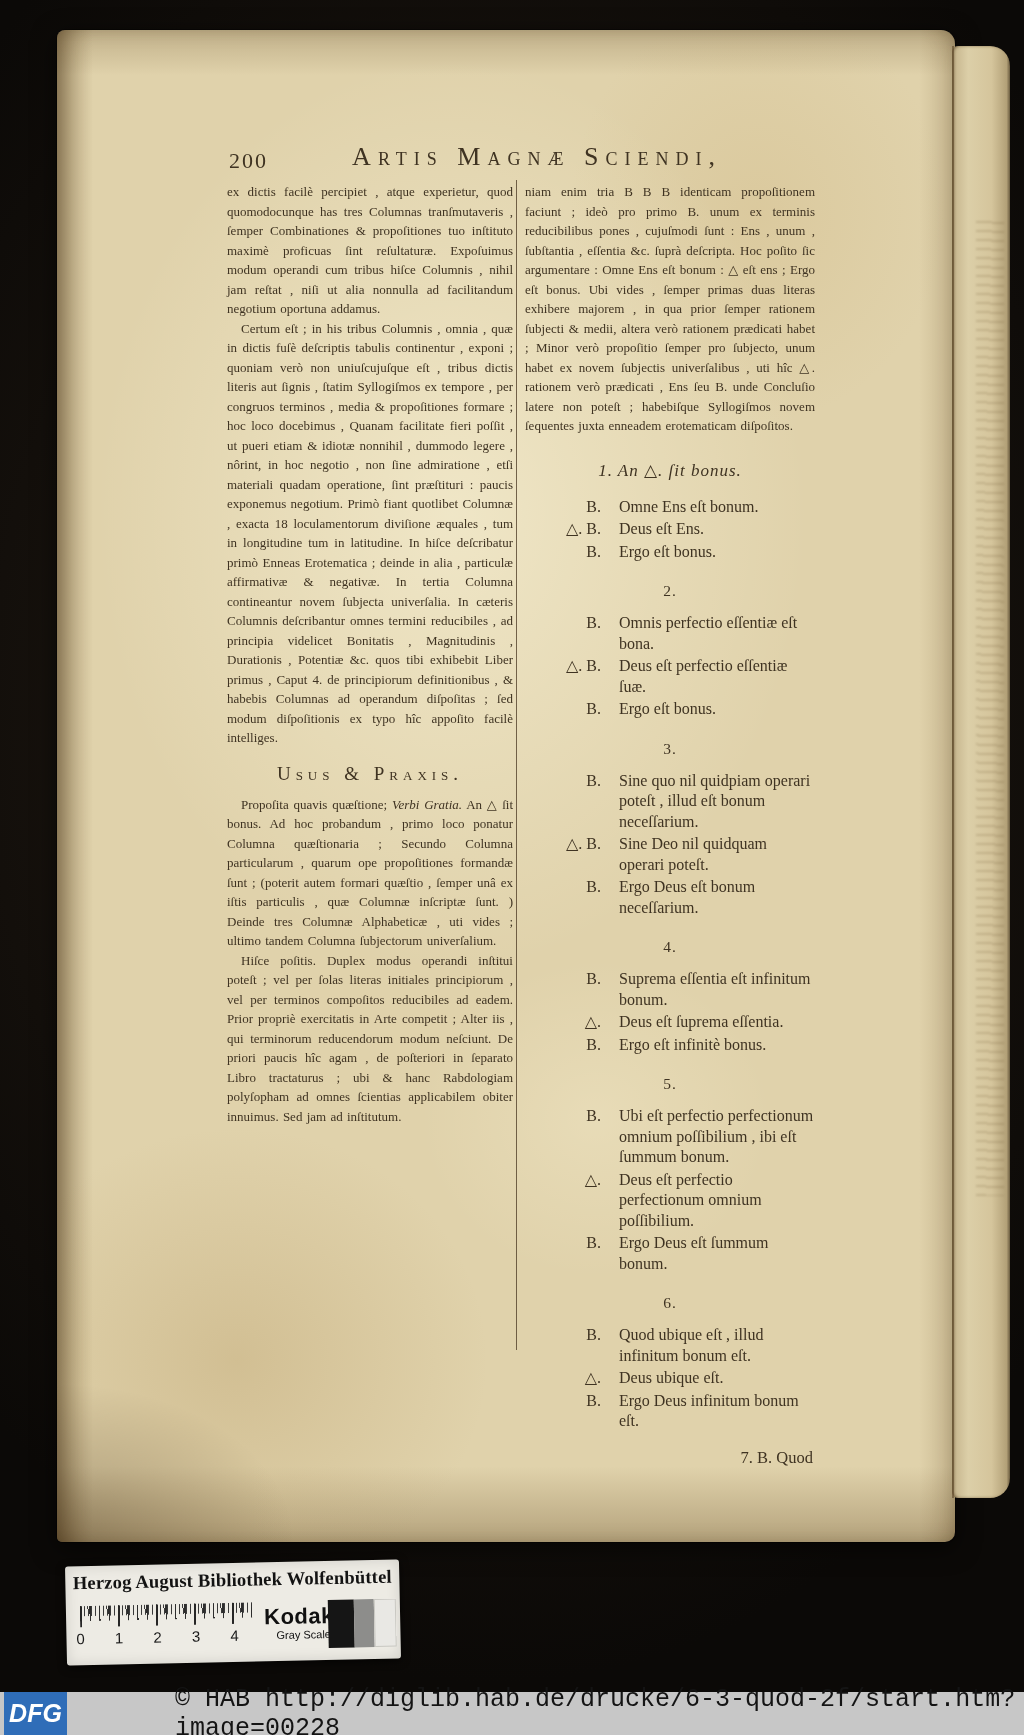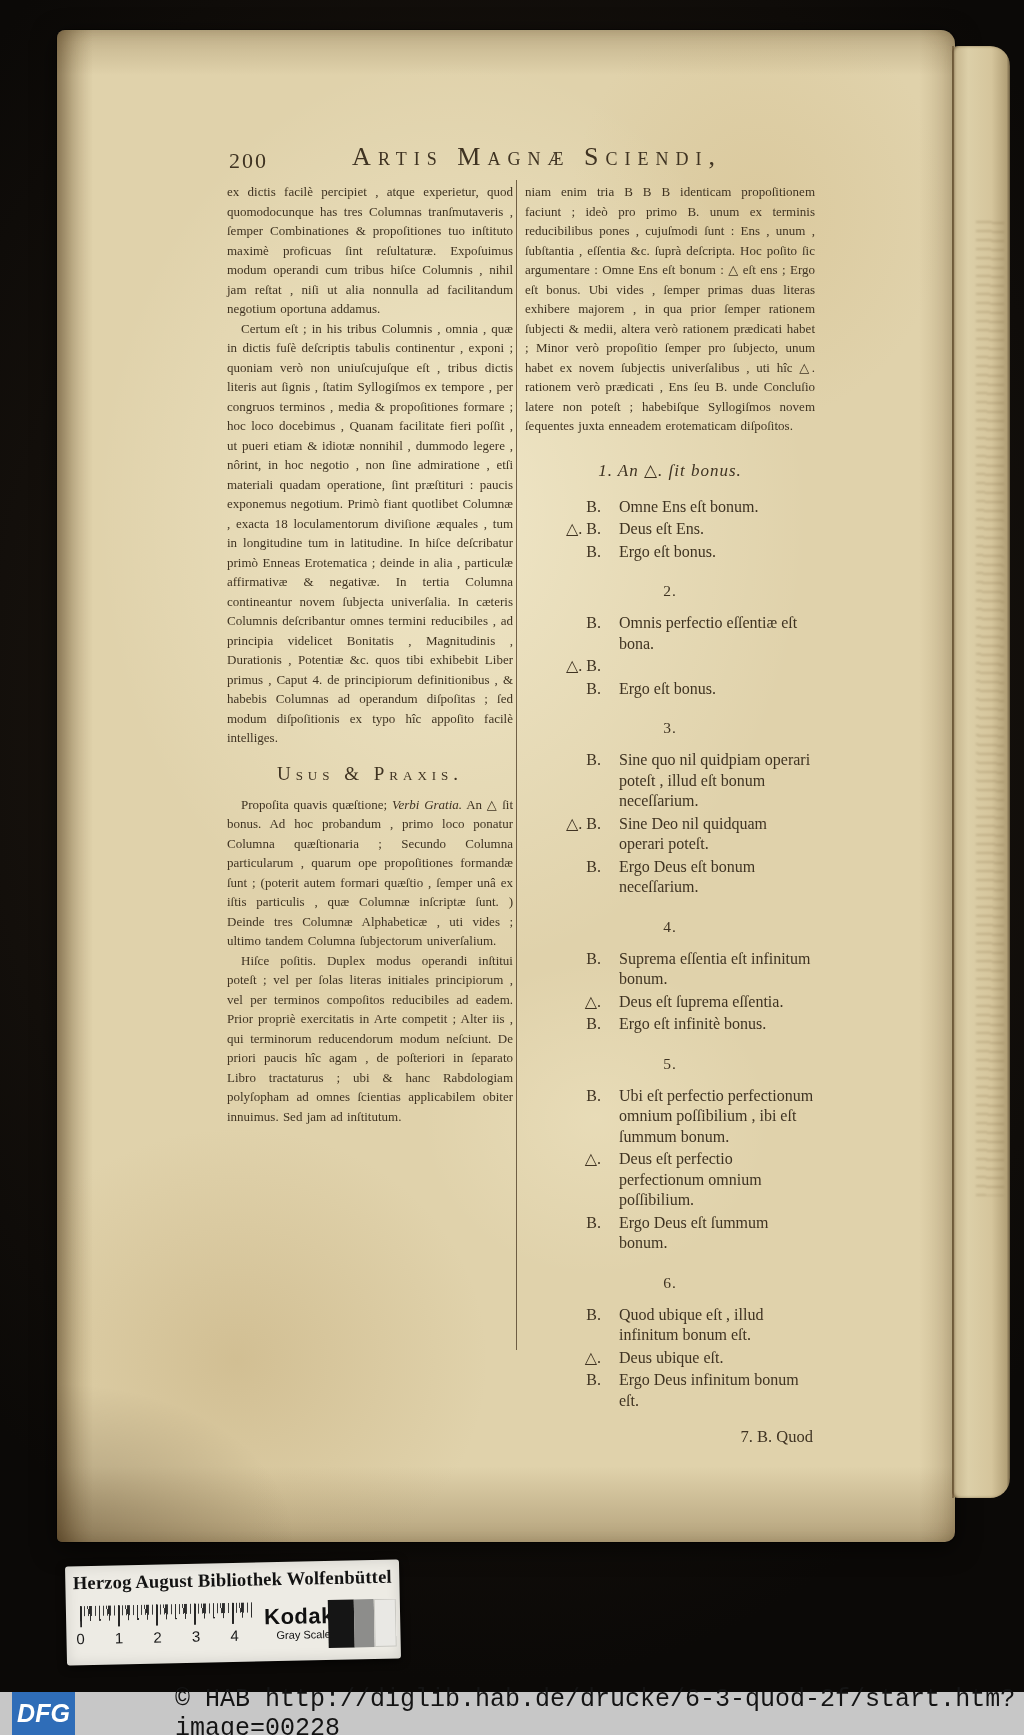--- a/index.html
+++ b/index.html
@@ -69,21 +69,21 @@
   .kodak{position:absolute;left:198px;top:42px;color:#101010;font-family:"Liberation Sans",sans-serif;}
   .kodak-brand{font-weight:bold;font-size:22px;letter-spacing:0.5px;}
   .kodak-sub{font-size:11px;margin-left:12px;margin-top:-1px;}
   .swatches{position:absolute;left:262px;top:39px;display:flex;height:48px;}
   .sw{display:block;height:100%;}
   .sw-black{width:26px;background:#151515;}
   .sw-gray{width:20px;background:#8d8d8b;}
   .sw-white{width:22px;background:#e9e8e4;box-shadow:inset 0 0 0 1px #c9c8c2;}
   
   .footer{position:absolute;left:0;top:1692px;width:1024px;height:43px;background:#c7c7c7;}
-  .dfg{position:absolute;left:12px;top:0;width:63px;height:43px;background:#2f6db8;color:#fff;
+  .dfg{position:absolute;left:4px;top:0;width:63px;height:43px;background:#2f6db8;color:#fff;
     font-family:"Liberation Sans",sans-serif;font-weight:bold;font-style:italic;font-size:25px;
     display:flex;align-items:center;justify-content:center;}
   .caption{position:absolute;left:175px;top:0;height:43px;display:flex;align-items:center;
     font-family:Liberation Mono, monospace;font-size:25px;color:#141414;}
 </style>
 </head>
 <body>
 
 <div class="scene">
 
@@ -123,20 +123,21 @@
           </div>
 
           <div class="syl">
             <div class="syl-num">2.</div>
             <div class="syl-row">
               <span class="syl-label">B.</span>
               <span class="syl-text">Omnis perfectio eſſentiæ eſt bona.</span>
             </div>
             <div class="syl-row">
               <span class="syl-label">△. B.</span>
+              <span class="syl-text">Deus eſt perfectio eſſentiæ ſuæ.</span>
             </div>
             <div class="syl-row">
               <span class="syl-label">B.</span>
               <span class="syl-text">Ergo eſt bonus.</span>
             </div>
           </div>
 
           <div class="syl">
             <div class="syl-num">3.</div>
             <div class="syl-row">

